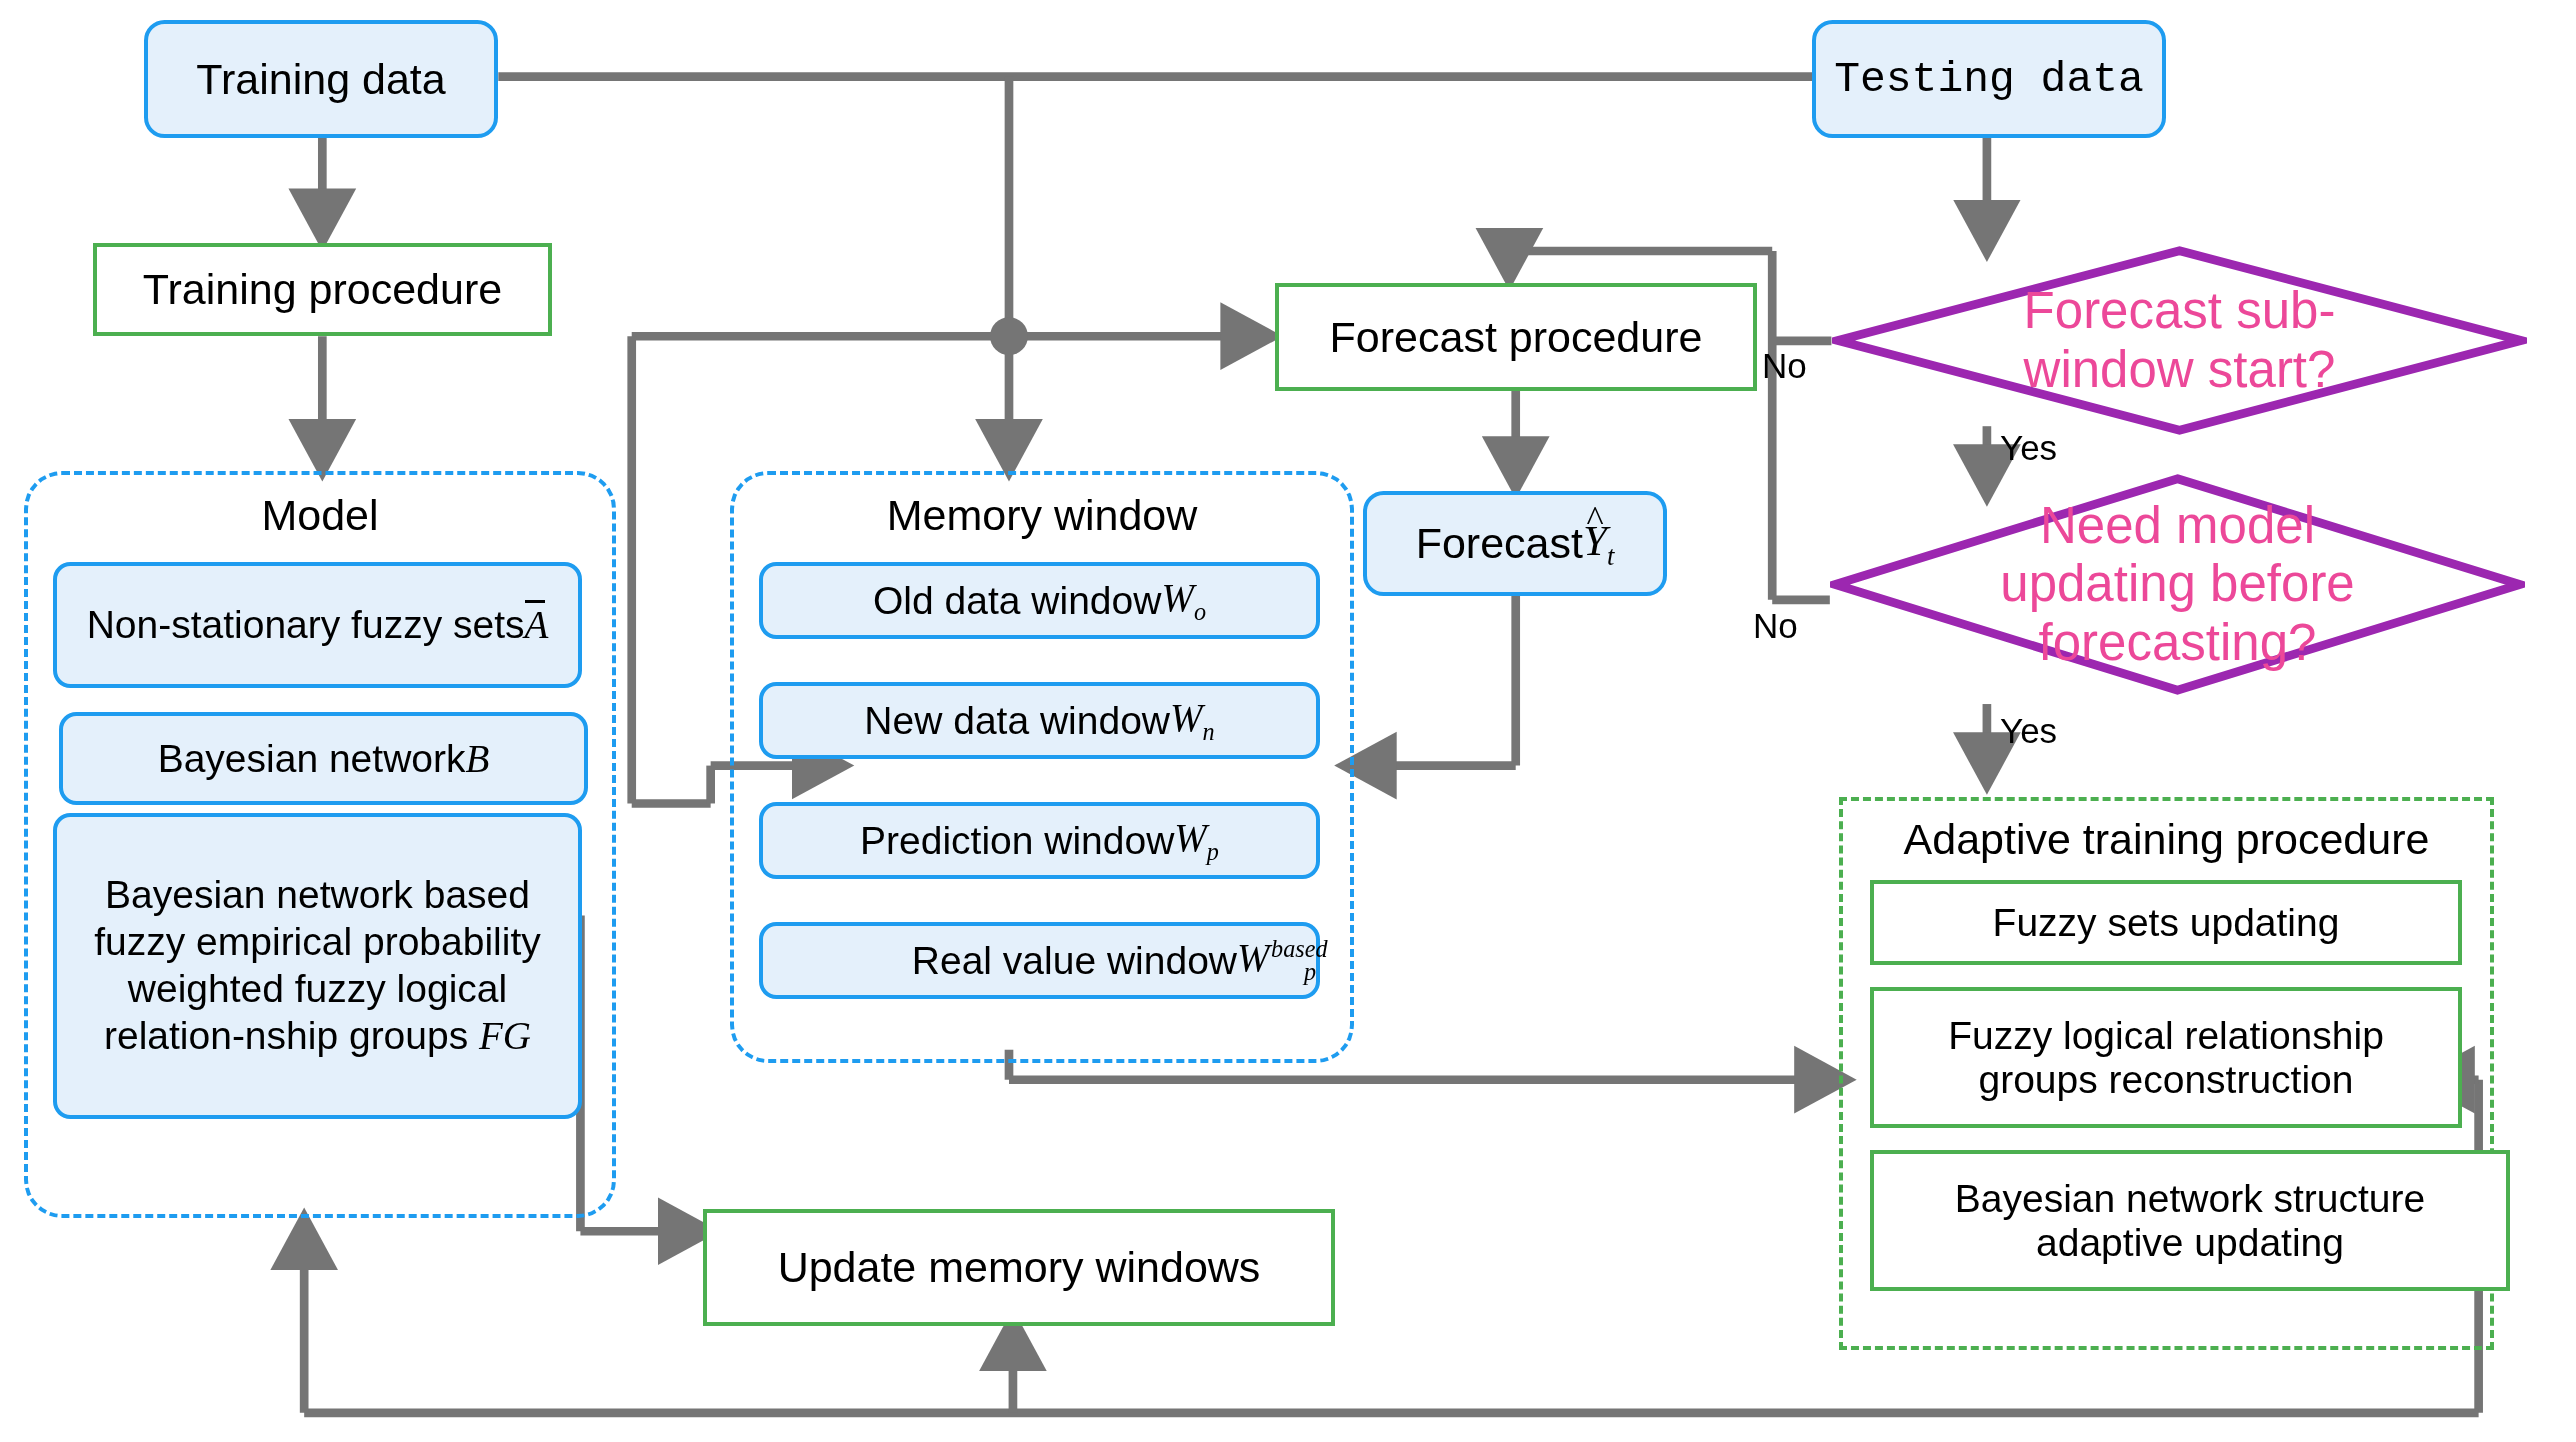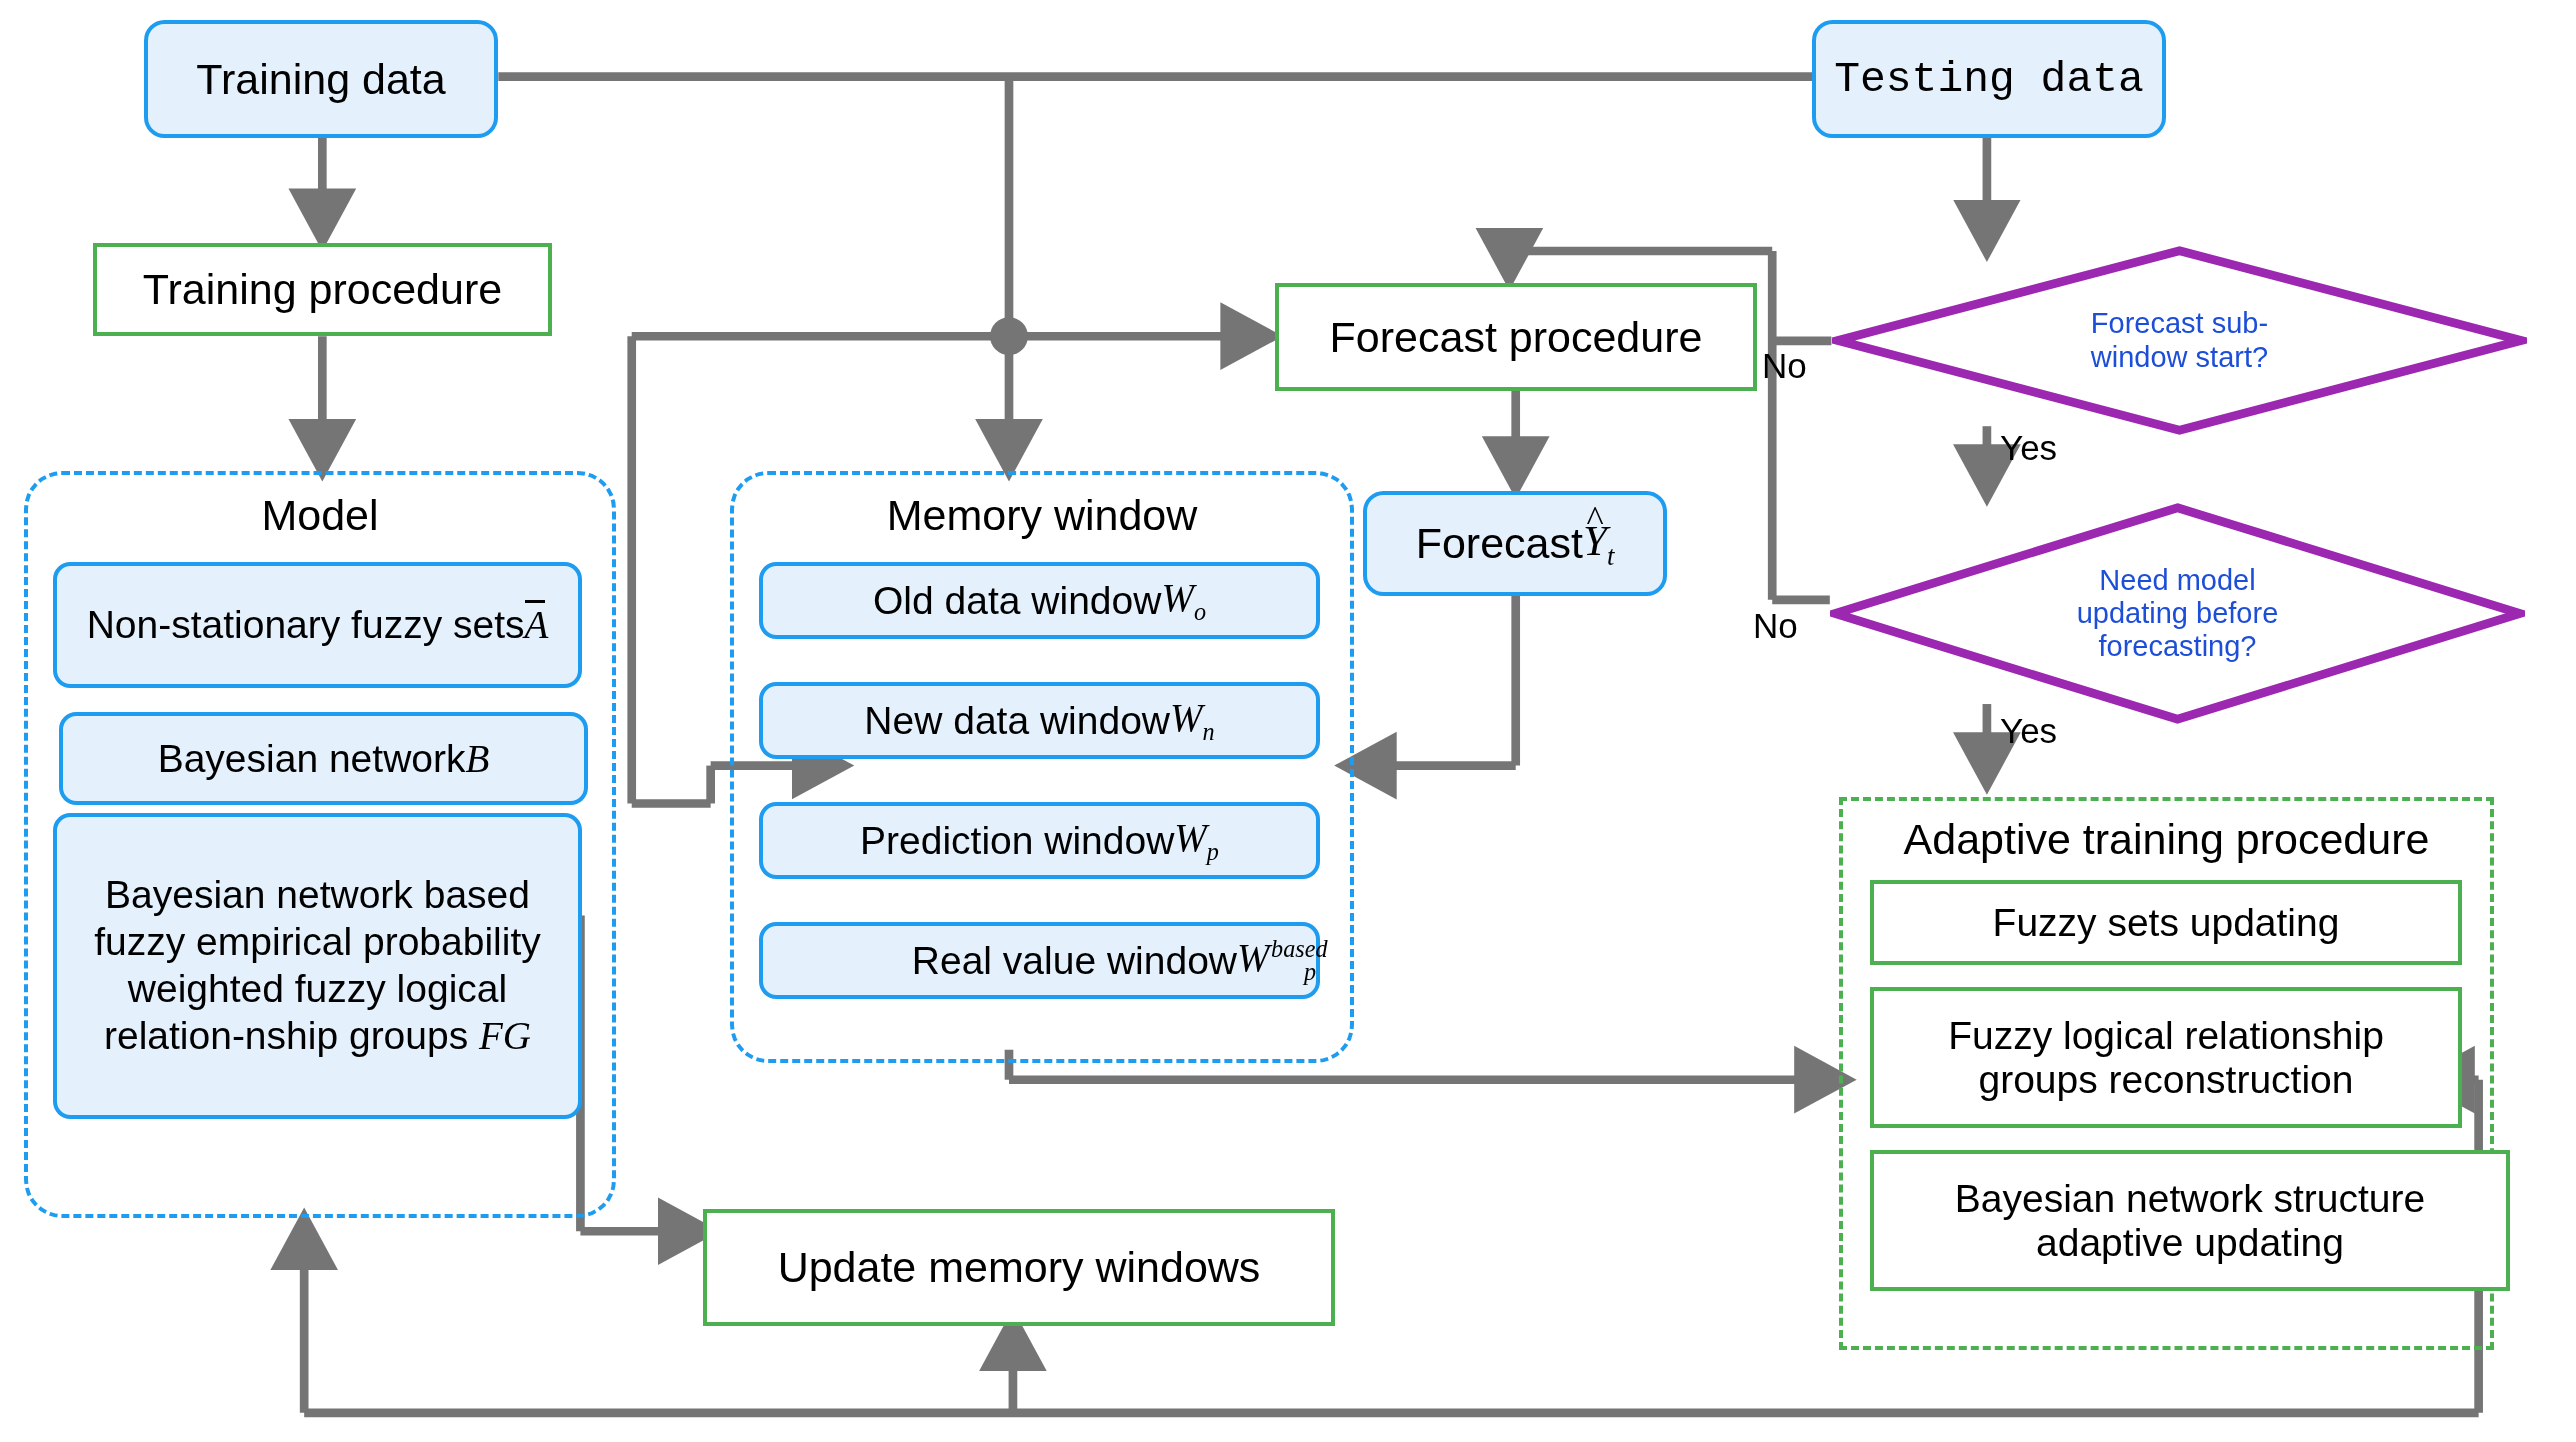--- a/index.html
+++ b/index.html
@@ -57,21 +57,21 @@
     position:absolute;
     width:100%;
     text-align:center;
     font-size:43px;
     color:#000;
   }
   
   .diamond{
     position:absolute;
     display:flex;align-items:center;justify-content:center;
-    text-align:center;font-size:29px;line-height:1.14;color:#1d4ed8;
+    text-align:center;font-size:51px;line-height:1.14;color:#ec4899;
   }
   .diamond svg{position:absolute;left:0;top:0;}
   .diamond .dtext{position:relative;z-index:2;width:60%;}
 
   .edge-label{
     position:absolute;font-size:35px;color:#000;white-space:nowrap;
   }
   .mathvar{font-family:"Liberation Serif", serif;font-style:italic;}
   sub{font-size:0.62em;font-style:italic;font-family:"Liberation Serif",serif;}
   sup{font-size:0.62em;font-style:italic;font-family:"Liberation Serif",serif;}
@@ -219,21 +219,21 @@
   <div class="diamond" style="left:1832px;top:246px;width:695px;height:189px;">
     <svg width="695" height="189" viewBox="0 0 880 240">
       <polygon points="440,6 874,120 440,234 6,120" fill="#ffffff" stroke="#9c27b0" stroke-width="11"></polygon>
     </svg>
     <div class="dtext">
       <div>Forecast sub-</div>
       <div>window start?</div>
     </div>
   </div>
 
-  <div class="diamond" style="left:1830px;top:503px;width:695px;height:221px;">
+  <div class="diamond" style="left:1830px;top:474px;width:695px;height:221px;">
     <svg width="695" height="221" viewBox="0 0 880 280">
       <polygon points="440,6 874,140 440,274 6,140" fill="#ffffff" stroke="#9c27b0" stroke-width="11"></polygon>
     </svg>
     <div class="dtext">
       <div>Need model</div>
       <div>updating before</div>
       <div>forecasting?</div>
     </div>
   </div>
 

